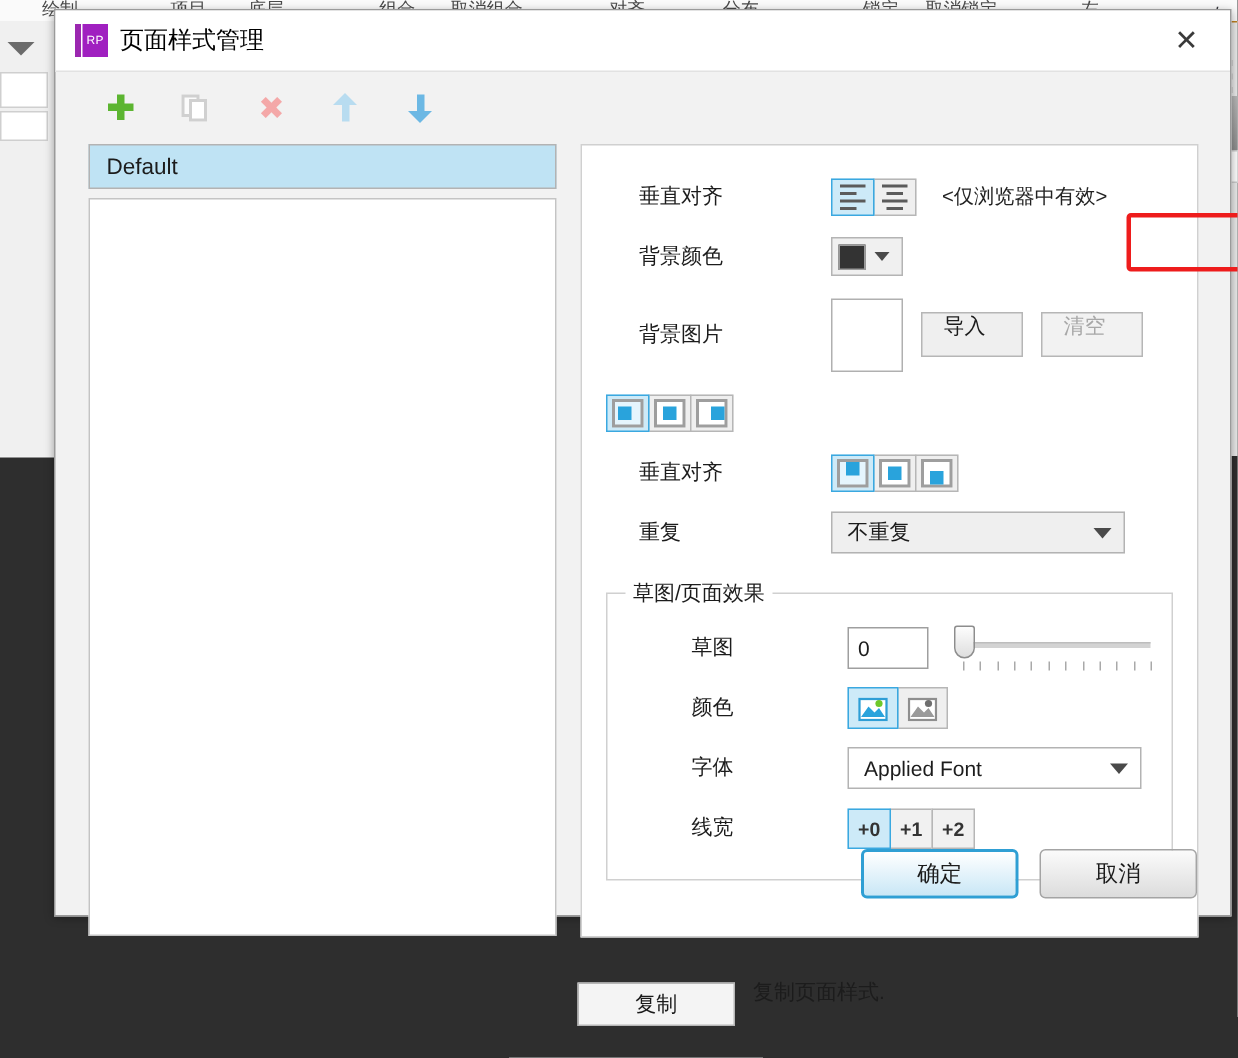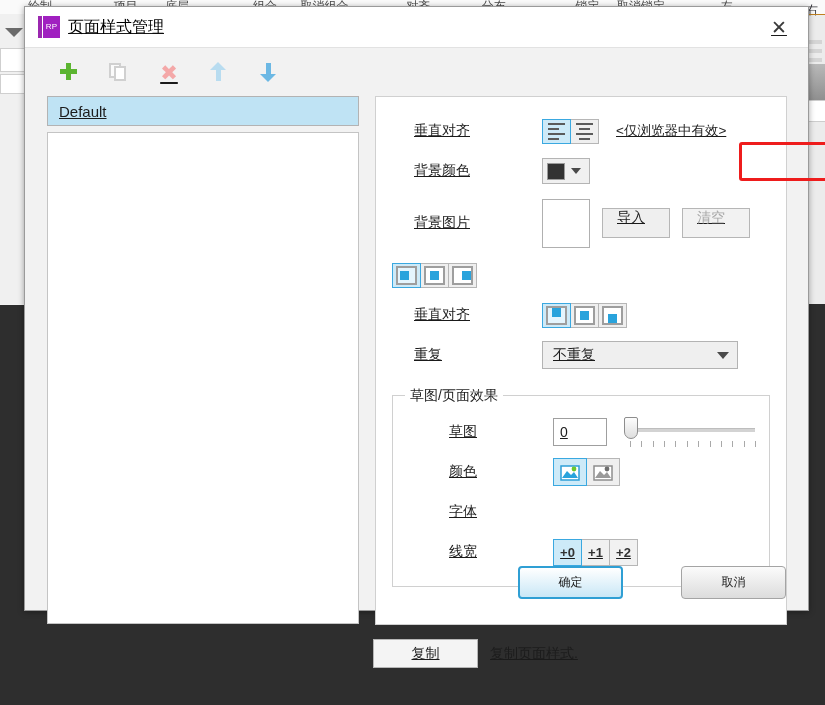--- a/index.html
+++ b/index.html
@@ -115,29 +115,28 @@
   #bg-app .bg-orange-rule {
     position: absolute;
     left: 790px; top: 14px;
     width: 35px; height: 1px;
     background: #c08020;
   }
 
   
   #dialog {
     position: absolute;
-    left: 24px;
+    left: 36px;
     top: 6px;
     width: 785px;
     height: 605px;
     background: #f2f2f2;
     border: 1px solid #9a9a9a;
     box-shadow: 0 1px 6px rgba(0,0,0,0.35);
     box-sizing: border-box;
-    text-decoration: underline;
   }
   .titlebar {
     height: 41px;
     background: #ffffff;
     border-bottom: 1px solid #e2e2e2;
     display: flex;
     align-items: center;
     padding: 0 12px 0 13px;
     box-sizing: border-box;
   }
@@ -523,45 +522,45 @@
   .copy-btn {
     width: 105px; height: 29px;
     border: 1px solid #b6b6b6;
     background: #f4f4f4;
     display: flex;
     align-items: center;
     justify-content: center;
     font-size: 14px;
     cursor: pointer;
     box-sizing: border-box;
+    margin-top: 16px;
   }
   .copy-hint { font-size: 14px; color: #1c1c1c; }
 
   .footer {
     position: absolute;
     left: 0; right: 0; bottom: 0;
     height: 56px;
     display: flex;
     align-items: center;
     justify-content: flex-end;
     padding-right: 22px;
     gap: 14px;
     box-sizing: border-box;
   }
   .fbtn {
     width: 105px; height: 33px;
     border-radius: 4px;
     display: flex;
     align-items: center;
     justify-content: center;
-    font-size: 12px;
+    font-size: 15px;
     color: #1c1c1c;
     cursor: pointer;
     box-sizing: border-box;
-    margin-left: 44px;
   }
   .fbtn.primary {
     border: 2px solid #2f9fd4;
     background: linear-gradient(#ffffff, #c9e7f6);
   }
   .fbtn.secondary {
     border: 1px solid #a4a4a4;
     background: linear-gradient(#fbfbfb, #dcdcdc);
   }
 </style>
@@ -785,20 +784,26 @@
                   <path d="M2 14 L7 7 L11 11 L14 8 L18 14 Z" fill="#9a9a9a"></path>
                   <circle cx="14" cy="5" r="2.4" fill="#6e6e6e"></circle>
                 </svg>
               </div>
             </div>
           </div>
         </div>
 
         <div class="prop-row">
           <div class="prop-label" style="padding-left:46px">字体</div>
+          <div class="prop-ctrl" style="flex:1 1 auto">
+            <div class="select-std white" style="width:196px">
+              <span>Applied Font</span>
+              <span class="sel-caret"></span>
+            </div>
+          </div>
         </div>
 
         <div class="prop-row">
           <div class="prop-label" style="padding-left:46px">线宽</div>
           <div class="prop-ctrl">
             <div class="seg-group">
               <div class="lw-btn on">+0</div>
               <div class="lw-btn">+1</div>
               <div class="lw-btn">+2</div>
             </div>

